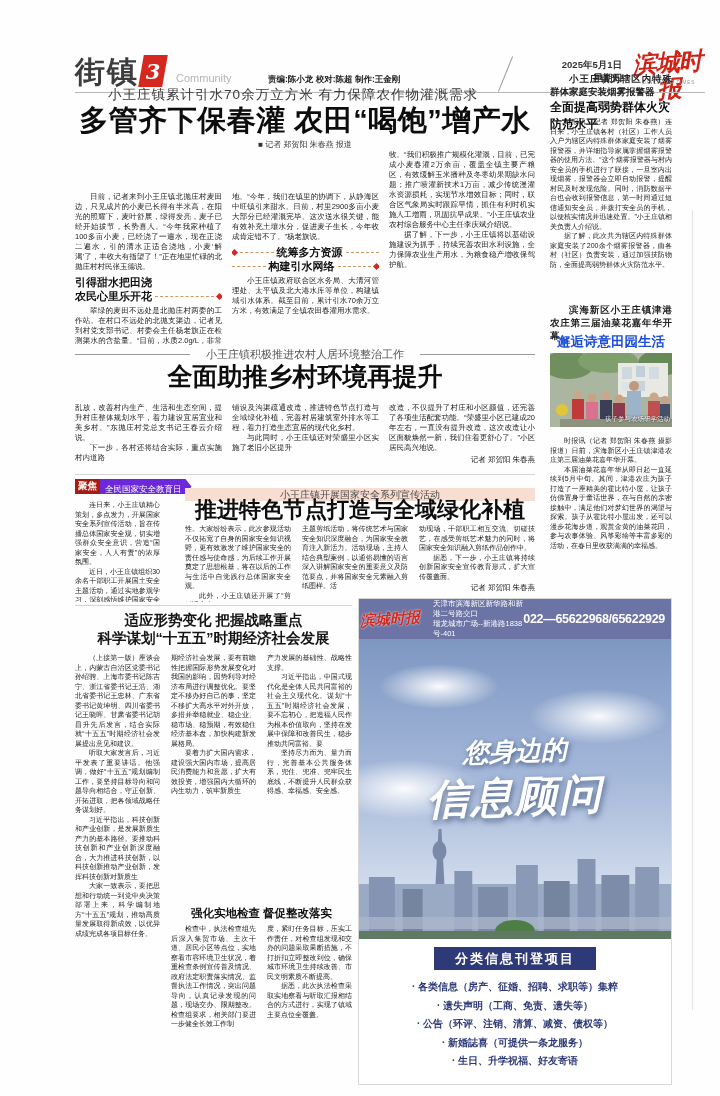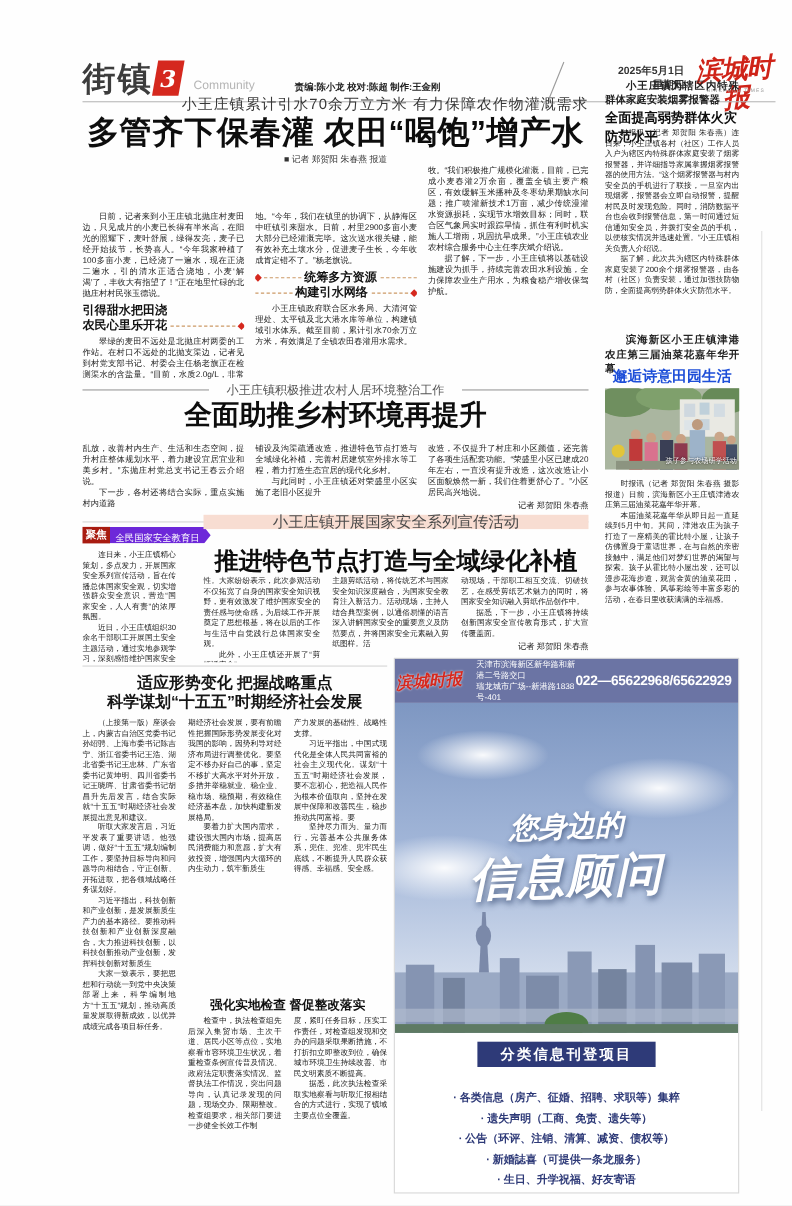--- a/index.html
+++ b/index.html
@@ -21,21 +21,21 @@
   .hdr-slash{left:505px;top:55px;width:1px;height:38px;background:#9a9a9a;transform:rotate(22deg);}
   .hdr-date{left:538px;top:58px;width:84px;text-align:right;font-size:9.5px;font-weight:bold;color:#333;line-height:13px;}
   .masthead{left:628px;top:50px;width:80px;text-align:center;color:#cf2318;
             font-family:"DejaVu Serif",serif;font-style:italic;font-weight:900;font-size:24px;
             transform:rotate(-4deg);letter-spacing:-1px;line-height:26px;}
   .masthead-sub{left:636px;top:80px;width:66px;text-align:center;font-size:4.5px;color:#999;letter-spacing:1px;}
   .hdr-rule{left:75px;top:92px;width:630px;height:0;border-top:1px solid #b8b8b8;}
   .edge-line{left:692px;top:210px;width:1px;height:800px;background:#e2e2e2;}
 
   
-  .m-kicker{left:75px;top:86px;width:460px;text-align:right;font-size:13.5px;color:#383838;letter-spacing:1px;}
+  .m-kicker{left:63px;top:86px;width:460px;text-align:center;font-size:13.5px;color:#383838;letter-spacing:1px;}
   .m-headline{left:75px;top:101px;width:460px;text-align:center;font-size:29px;font-weight:900;color:#0d0d0d;letter-spacing:.5px;}
   .m-byline{left:75px;top:139px;width:460px;text-align:center;font-size:8px;color:#333;}
   .m-lead{left:103px;top:150px;width:300px;height:36px;font-size:8.5px;font-weight:bold;color:#222;line-height:12.5px;}
   .m-lead::before{content:"";position:absolute;left:-9px;top:-3px;width:12px;height:24px;
                   border-left:3px solid #d5281e;border-top:3px solid #d5281e;}
   .m-lead::after{content:"";position:absolute;right:-9px;bottom:-3px;width:12px;height:24px;
                  border-right:3px solid #d5281e;border-bottom:3px solid #d5281e;}
   .bodyS{font-size:7.5px;line-height:10px;color:#222;}
   .m-col1{left:75px;top:192px;width:147px;height:153px;}
   .m-col2{left:232px;top:192px;width:147px;height:153px;}
@@ -54,21 +54,21 @@
   .sign{text-align:right;font-size:7.5px;color:#222;margin-top:2px;}
 
   
   .sep1{left:75px;top:474px;width:460px;border-top:1px solid #d5d5d5;}
   .focus-badge{left:75px;top:479px;display:flex;height:15px;}
   .focus-sq{background:#a81b10;color:#fff;font-size:9.5px;font-weight:bold;display:flex;align-items:center;padding:0 3px;}
   .focus-ribbon{background:#6d28d9;color:#fff;font-size:8.5px;font-weight:normal;display:flex;align-items:center;
                 padding:7px 10px 0 5px;clip-path:polygon(0 0,calc(100% - 6px) 0,100% 50%,calc(100% - 6px) 100%,0 100%);}
   .bodyXS{font-size:7px;line-height:9.5px;color:#222;}
   .s-intro{left:75px;top:500px;width:85px;height:102px;}
-  .s-kicker{left:185px;top:468px;width:350px;height:13px;background:#f8ddd2;text-align:center;font-size:14px;color:#4a4a4a;line-height:13px;}
+  .s-kicker{left:185px;top:488px;width:350px;height:13px;background:#f8ddd2;text-align:center;font-size:10px;color:#4a4a4a;line-height:13px;}
   .s-headline{left:185px;top:495px;width:350px;text-align:center;font-size:22px;font-weight:900;color:#0d0d0d;}
   .s-c1{left:185px;top:524px;width:106px;height:78px;}
   .s-c2{left:302px;top:524px;width:106px;height:78px;}
   .s-c3{left:419px;top:524px;width:116px;height:78px;}
 
   
   .sep2{left:75px;top:605px;width:277px;border-top:1px solid #d5d5d5;}
   .p-h1{left:75px;top:611px;width:277px;text-align:center;font-size:14.5px;font-weight:bold;color:#151515;}
   .p-h2{left:75px;top:629px;width:277px;text-align:center;font-size:14.5px;font-weight:bold;color:#151515;}
   .p-col1{left:75px;top:653px;width:85px;height:430px;}
@@ -101,21 +101,21 @@
   .cloud{position:absolute;border-radius:50%;background:radial-gradient(closest-side,rgba(255,255,255,.95),rgba(255,255,255,0));}
   .ad-slogan1{position:absolute;left:0;top:95px;width:100%;text-align:center;color:#fff;
               font-style:italic;font-weight:900;font-size:26px;text-shadow:1px 2px 5px rgba(50,70,110,.75);transform:rotate(-2deg);}
   .ad-slogan2{position:absolute;left:0;top:130px;width:100%;text-align:center;color:#fff;
               font-style:italic;font-weight:900;font-size:42px;letter-spacing:2px;
               text-shadow:1px 3px 6px rgba(50,70,110,.8);transform:rotate(-2deg);}
   .ad-sky{position:absolute;left:0;bottom:0;width:100%;height:110px;}
   .ad-cls{position:absolute;left:0;top:348px;width:100%;}
   .ad-cls-title{margin:0 auto;width:162px;height:23px;background:#2e3a78;color:#fff;font-size:13px;font-weight:bold;
                 letter-spacing:2px;display:flex;align-items:center;justify-content:center;}
-  .ad-items{margin-top:20px;text-align:center;color:#2e3a78;font-size:10px;font-weight:bold;line-height:18.5px;}
+  .ad-items{margin-top:8px;text-align:center;color:#2e3a78;font-size:10px;font-weight:bold;line-height:18.5px;}
 </style>
 </head>
 <body>
 
 <div class="page">
 
   <div class="abs sec-title">街镇</div>
   <div class="abs pagenum-box">
     <div class="pagenum">3</div>
   </div>

